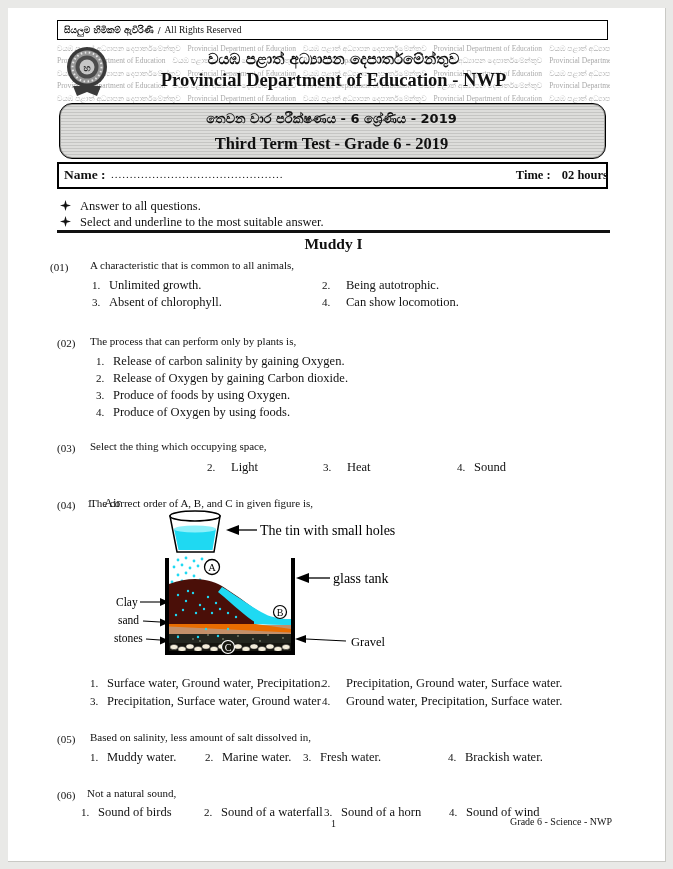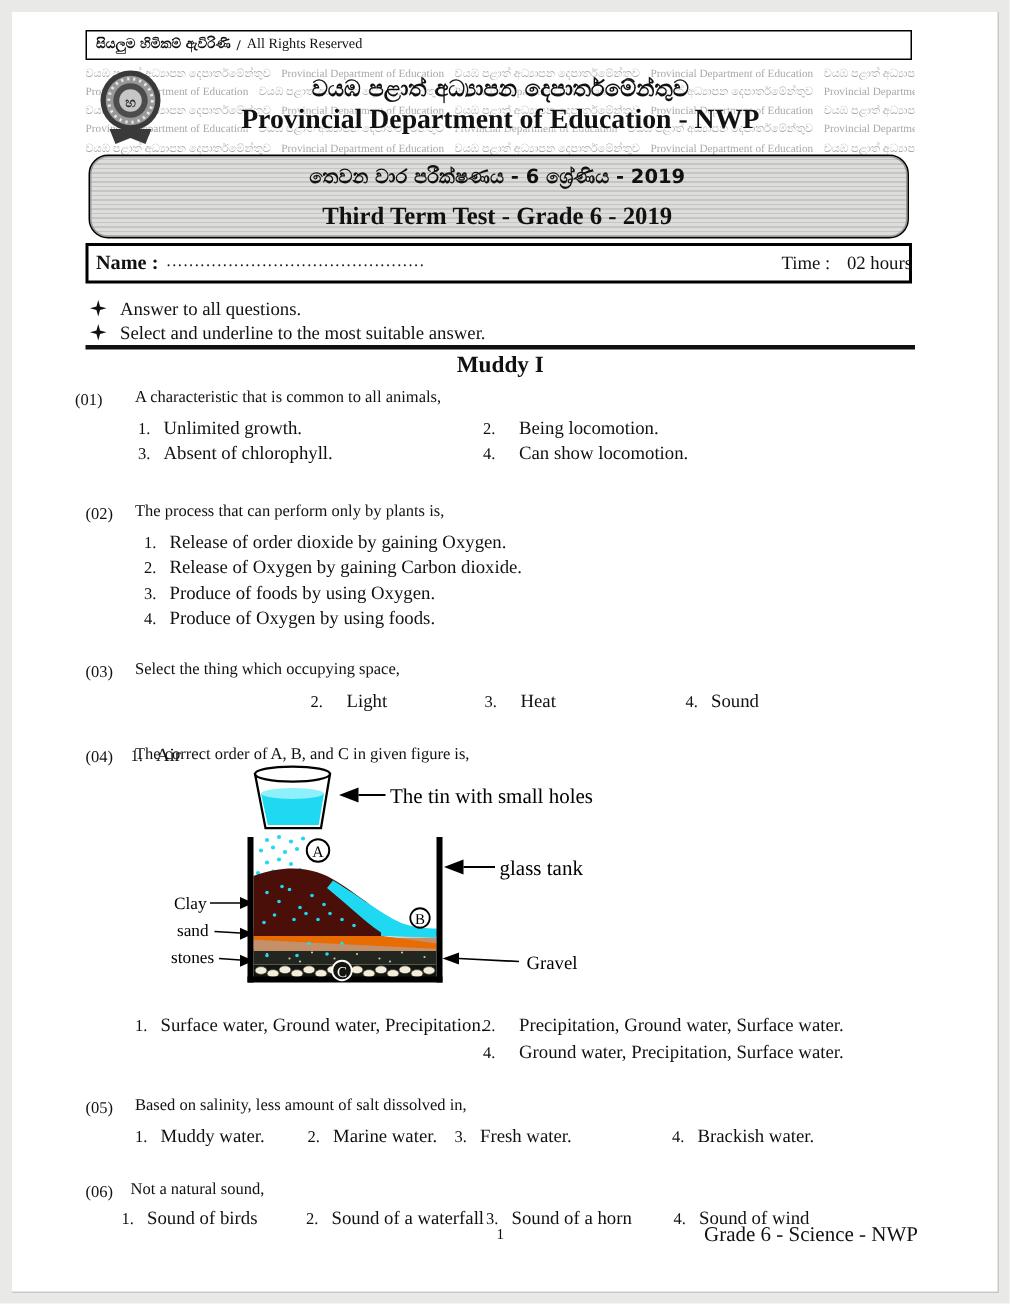--- a/index.html
+++ b/index.html
@@ -29,36 +29,36 @@
           background:repeating-linear-gradient(180deg,#dddddb 0px,#dddddb 2px,#c5c5c3 2px,#c5c5c3 3px);
           box-shadow:inset 0 0 0 1px #9a9a98;}
   .banner-si{left:51px;top:103px;width:545px;text-align:center;font-size:13px;font-weight:bold;
              font-family:"DejaVu Sans",sans-serif;}
   .banner-en{left:51px;top:126px;width:545px;text-align:center;font-size:16.5px;font-weight:bold;}
   
   .info-bar{left:49px;top:154px;width:551px;height:27px;border:2px solid #000;box-sizing:border-box;}
   .name-label{left:56px;top:159px;font-weight:bold;font-size:13.5px;}
   .name-dots{left:103px;top:160px;font-size:11px;letter-spacing:1px;}
   .subject{left:49px;top:158px;width:551px;text-align:center;font-weight:bold;font-size:14px;}
-  .time-wrap{right:57px;top:160px;font-weight:normal;font-size:12.5px;}
+  .time-wrap{right:57px;top:160px;font-weight:bold;font-size:12.5px;}
   .time-wrap .tv{margin-left:8px;}
   
   .instr{font-size:12.5px;}
   .instr .x-icon{display:inline-block;width:11px;height:11px;margin-right:9px;vertical-align:-1px;}
   .rule{left:49px;top:222px;width:553px;height:2.5px;background:#111;}
   .part-title{left:49px;top:227px;width:553px;text-align:center;font-weight:bold;font-size:15.5px;}
   
   .qn{font-size:11px;}
   .qt{font-size:11px;}
   .opt{white-space:nowrap;font-size:12.5px;}
   .opt .on{display:inline-block;min-width:17px;font-size:11px;}
   .opt .ow{display:inline-block;min-width:24px;font-size:11px;}
   
   .foot-num{left:49px;top:810px;width:553px;text-align:center;font-size:10px;}
-  .foot-right{right:53px;top:808px;font-size:14px;}
+  .foot-right{right:53px;top:808px;font-size:10px;}
   svg text{font-family:"Liberation Serif","DejaVu Serif",serif;}
 </style>
 </head>
 <body>
 
 <div class="page">
 
   <div class="abs rights-strip">
     <span class="rights-si">සියලුම හිමිකම් ඇවිරිණි</span>
     <span class="rights-sep">/</span>
@@ -107,27 +107,27 @@
     <svg class="x-icon" viewBox="0 0 12 12">
         <path d="M6 0 L7.3 4.7 L12 6 L7.3 7.3 L6 12 L4.7 7.3 L0 6 L4.7 4.7 Z" fill="#111"></path>
       </svg><span>Select and underline to the most suitable answer.</span>
   </div>
   <div class="abs rule"></div>
   <div class="abs part-title">Muddy I</div>
 
   <span class="abs qn" style="left:42px;top:253px;">(01)</span>
   <span class="abs qt" style="left:82px;top:251px;">A characteristic that is common to all animals,</span>
   <span class="abs opt" style="left:84px;top:270px;"><span class="on">1.</span><span>Unlimited growth.</span></span>
-  <span class="abs opt" style="left:314px;top:270px;"><span class="ow">2.</span><span>Being locomotion.</span></span>
+  <span class="abs opt" style="left:314px;top:270px;"><span class="ow">2.</span><span>Being autotrophic.</span></span>
   <span class="abs opt" style="left:84px;top:287px;"><span class="on">3.</span><span>Absent of chlorophyll.</span></span>
   <span class="abs opt" style="left:314px;top:287px;"><span class="ow">4.</span><span>Can show locomotion.</span></span>
 
   <span class="abs qn" style="left:49px;top:329px;">(02)</span>
   <span class="abs qt" style="left:82px;top:327px;">The process that can perform only by plants is,</span>
-  <span class="abs opt" style="left:88px;top:346px;"><span class="on">1.</span><span>Release of order dioxide by gaining Oxygen.</span></span>
+  <span class="abs opt" style="left:88px;top:346px;"><span class="on">1.</span><span>Release of carbon salinity by gaining Oxygen.</span></span>
   <span class="abs opt" style="left:88px;top:363px;"><span class="on">2.</span><span>Release of Oxygen by gaining Carbon dioxide.</span></span>
   <span class="abs opt" style="left:88px;top:380px;"><span class="on">3.</span><span>Produce of foods by using Oxygen.</span></span>
   <span class="abs opt" style="left:88px;top:397px;"><span class="on">4.</span><span>Produce of Oxygen by using foods.</span></span>
 
   <span class="abs qn" style="left:49px;top:434px;">(03)</span>
   <span class="abs qt" style="left:82px;top:432px;">Select the thing which occupying space,</span>
   <span class="abs opt" style="left:79px;top:452px;margin-top:36px;"><span class="on">1.</span><span>Air</span></span>
   <span class="abs opt" style="left:199px;top:452px;"><span class="ow">2.</span><span>Light</span></span>
   <span class="abs opt" style="left:315px;top:452px;"><span class="ow">3.</span><span>Heat</span></span>
   <span class="abs opt" style="left:449px;top:452px;"><span class="on">4.</span><span>Sound</span></span>
@@ -279,20 +279,21 @@
     </g>
     <g>
       <text x="6" y="137" font-size="11.5">stones</text>
       <line x1="38" y1="134" x2="52" y2="135" stroke="#000" stroke-width="1.1"></line>
       <polygon points="61,135.5 52,131.5 52,139.5" fill="#000"></polygon>
     </g>
   </svg>
 
   <span class="abs opt" style="left:82px;top:668px;"><span class="on">1.</span><span>Surface water, Ground water, Precipitation.</span></span>
   <span class="abs opt" style="left:314px;top:668px;"><span class="ow">2.</span><span>Precipitation, Ground water, Surface water.</span></span>
+  <span class="abs opt" style="left:82px;top:686px;"><span class="on">3.</span><span>Precipitation, Surface water, Ground water</span></span>
   <span class="abs opt" style="left:314px;top:686px;"><span class="ow">4.</span><span>Ground water, Precipitation, Surface water.</span></span>
 
   <span class="abs qn" style="left:49px;top:725px;">(05)</span>
   <span class="abs qt" style="left:82px;top:723px;">Based on salinity, less amount of salt dissolved in,</span>
   <span class="abs opt" style="left:82px;top:742px;"><span class="on">1.</span><span>Muddy water.</span></span>
   <span class="abs opt" style="left:197px;top:742px;"><span class="on">2.</span><span>Marine water.</span></span>
   <span class="abs opt" style="left:295px;top:742px;"><span class="on">3.</span><span>Fresh water.</span></span>
   <span class="abs opt" style="left:440px;top:742px;"><span class="on">4.</span><span>Brackish water.</span></span>
 
   <span class="abs qn" style="left:49px;top:781px;">(06)</span>

